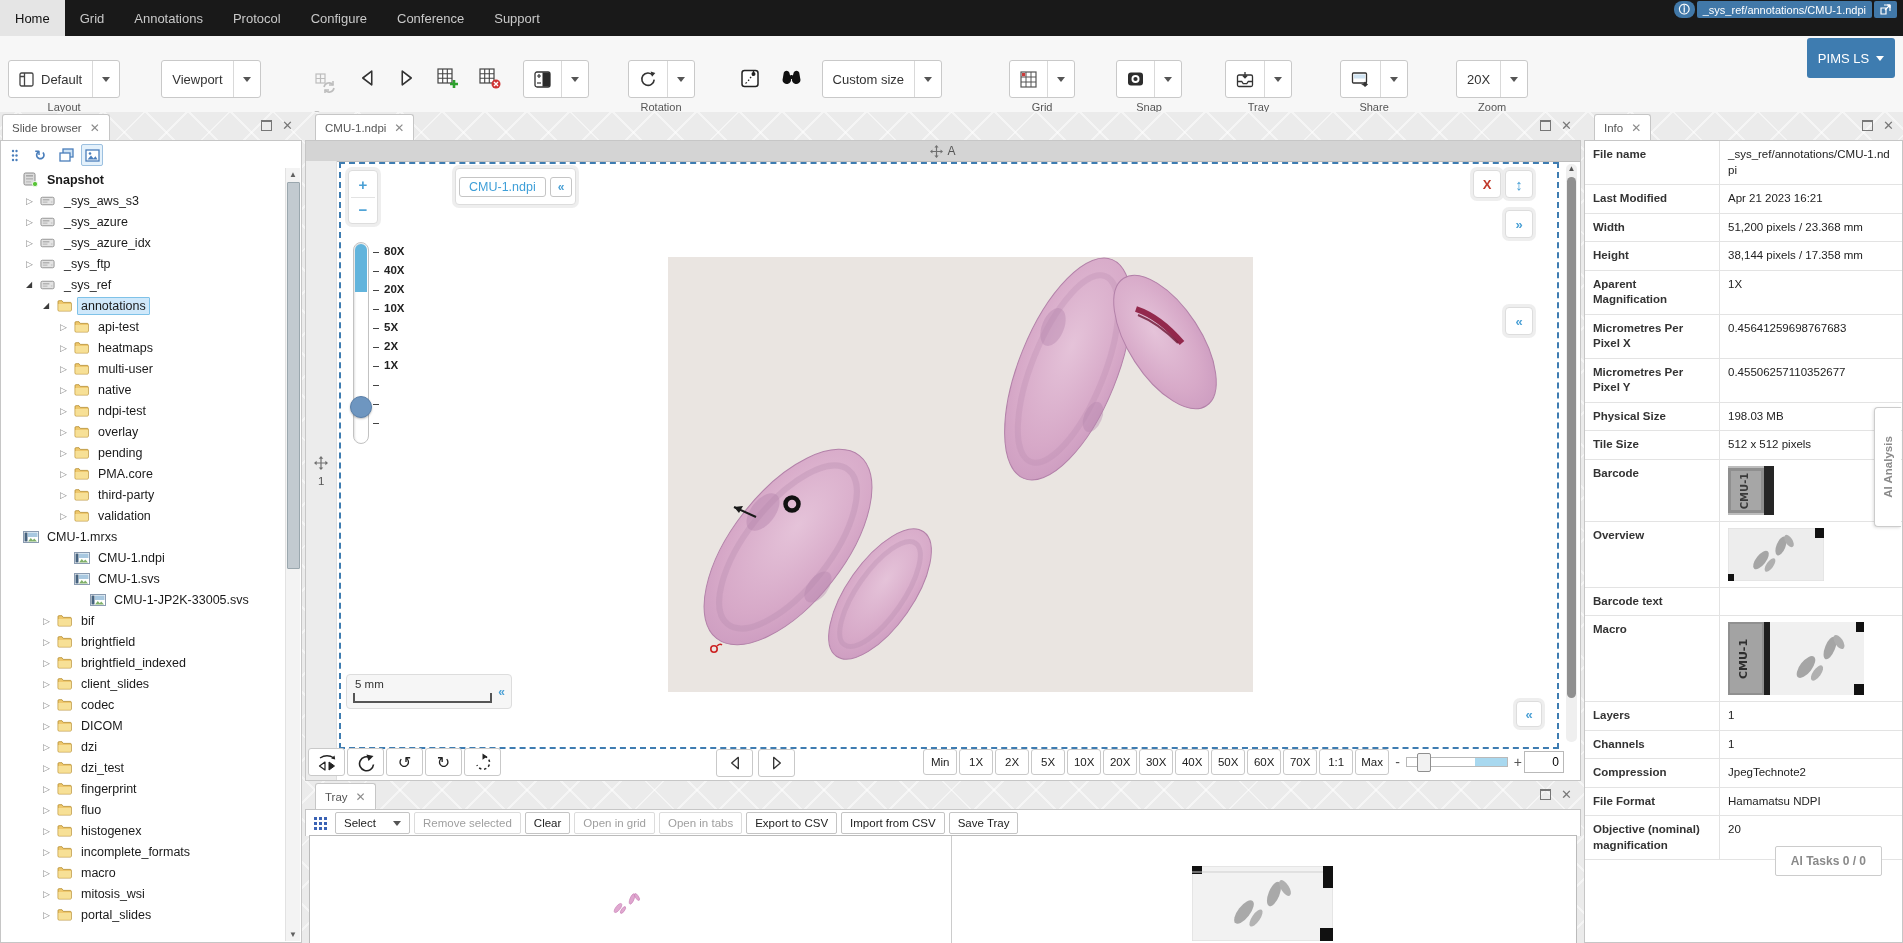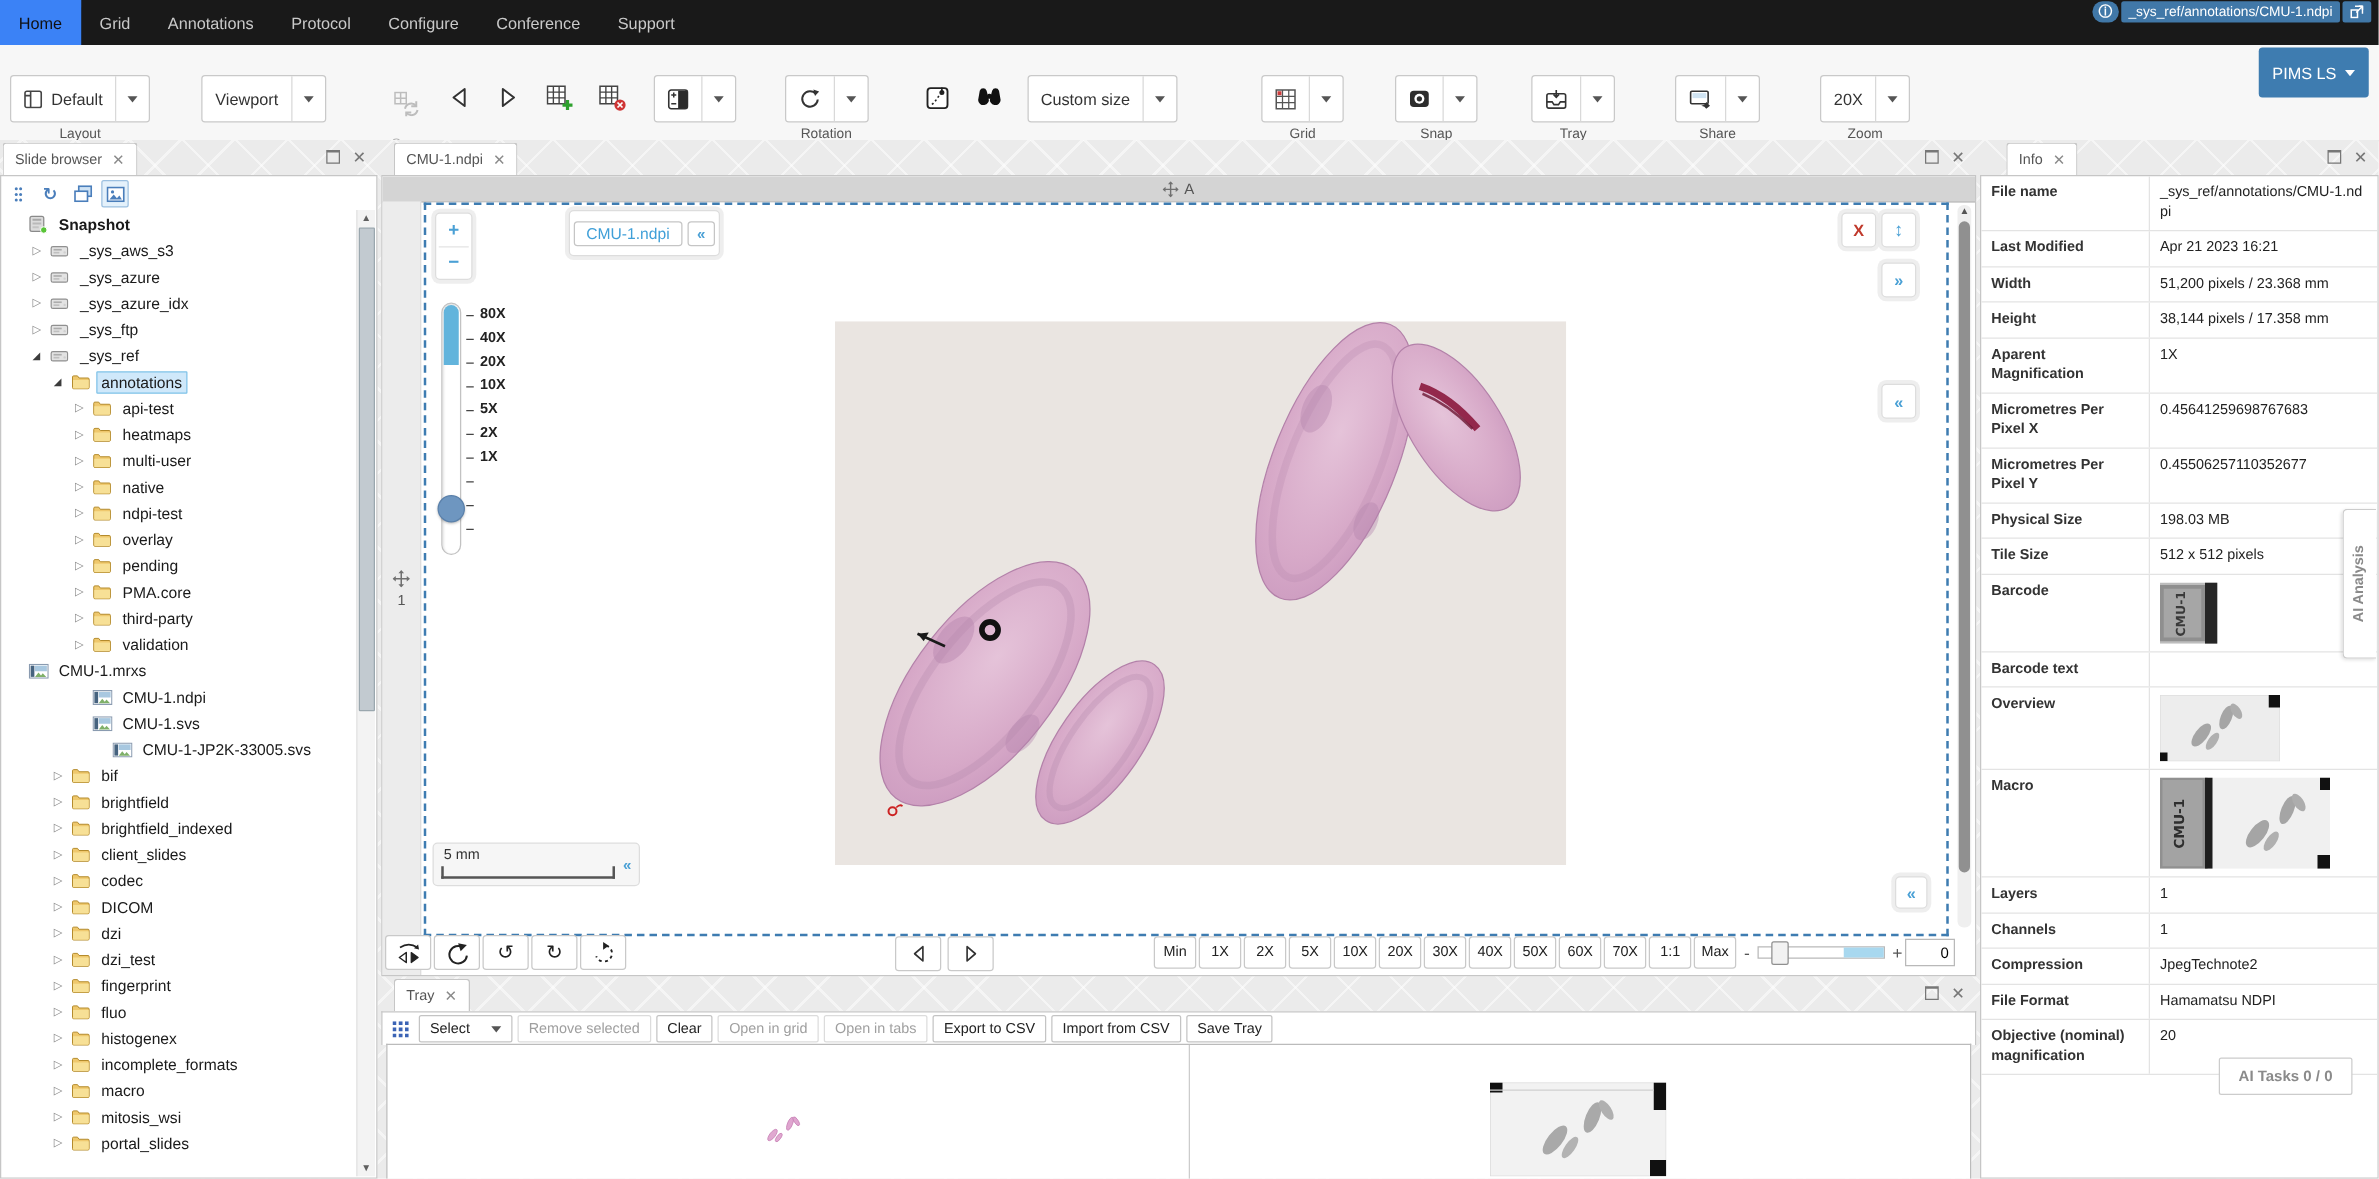--- a/index.html
+++ b/index.html
@@ -1,21 +1,21 @@
 <!DOCTYPE html>
 <html><head>
 <meta charset="utf-8">
 <style>
   html,body{margin:0;padding:0;overflow:hidden;}
   body{width:1903px;height:943px;position:relative;font-family:"Liberation Sans","DejaVu Sans",sans-serif;font-size:12px;color:#222;background:#fff;-webkit-font-smoothing:antialiased;}
   .abs{position:absolute;}
   
   #menubar{position:absolute;top:0;left:0;width:100%;height:36px;background:#191919;display:flex;align-items:stretch;}
   .menu-item{display:flex;align-items:center;padding:0 15px;color:#c9c9c9;font-size:13px;cursor:pointer;}
-  .menu-item.active{background:#3b82f6;color:#101010;box-shadow:0 6px 0 #000;}
+  .menu-item.active{background:#e5e5e5;color:#101010;box-shadow:0 6px 0 #000;}
   #path-badge{position:absolute;right:6px;top:1px;display:flex;gap:2px;height:17px;}
   #path-badge .badge-box{background:#4178a8;color:#fff;font-size:11px;display:flex;align-items:center;padding:0 6px;border-radius:2px;}
   
   #toolbar{position:absolute;top:36px;left:0;width:100%;height:76px;background:#f7f7f7;border-bottom:1px solid #d6d6d6;}
   #toolbar-row{position:absolute;top:24px;left:8px;display:flex;align-items:flex-start;}
   .tb-group{display:flex;flex-direction:column;align-items:center;}
   .tb-label{font-size:11px;color:#555;margin-top:3px;}
   .tb-label.dis{color:#b0b0b0;}
   .two-btn{display:inline-flex;align-items:center;background:#fff;border:1px solid #c9c9c9;border-radius:3px;height:36px;cursor:pointer;}
   .two-btn .seg{padding:0 10px;height:100%;display:flex;align-items:center;gap:7px;font-size:13px;color:#333;}
@@ -991,21 +991,21 @@
 
       <div id="vwscroll">
         <span class="sarrow">▲</span>
         <span class="sthumb"></span>
       </div>
     </div>
   </div>
 
   <div id="info" class="panel">
     <div class="pstrip">
-      <div class="ptab" style="left:21px;">
+      <div class="ptab" style="left:10px;">
         <span>Info</span>
         <span class="tab-x">✕</span>
       </div>
       <div class="pctrl">
         <span class="pc-restore"></span>
         <span class="pc-close">✕</span>
       </div>
     </div>
     <div class="pbody" style="overflow:hidden;">
       <div id="info-rows">
@@ -1047,36 +1047,36 @@
           </div>
           <div class="irow">
             <div class="ilabel">Barcode</div>
             <div class="ival"><span><svg width="46" height="49" viewBox="0 0 46 49">
                   <rect width="46" height="49" fill="#bdbdbd"></rect>
                   <rect x="0" y="2" width="36" height="45" fill="#8f8f8f"></rect>
                   <rect x="36" y="0" width="10" height="49" fill="#262626"></rect>
                   <rect x="3" y="5" width="30" height="39" fill="#a6a6a6"></rect>
                   <text transform="translate(20 25) rotate(-90)" text-anchor="middle" font-size="10" font-weight="bold" fill="#3a3a3a" font-family="DejaVu Sans">CMU-1</text>
                 </svg></span></div>
-          </div>
-          <div class="irow">
-            <div class="ilabel">Barcode text</div>
-            <div class="ival"></div>
           </div>
           <div class="irow">
             <div class="ilabel">Overview</div>
             <div class="ival"><span><svg width="96" height="53" viewBox="0 0 96 53">
                   <rect width="96" height="53" fill="#ededed" stroke="#dcdcdc"></rect>
                   <rect x="87" y="0" width="9" height="10" fill="#111"></rect>
                   <rect x="0" y="46" width="6" height="7" fill="#111"></rect>
                   <ellipse cx="33" cy="32" rx="5" ry="11" transform="rotate(38 33 32)" fill="#a5a5a5"></ellipse>
                   <ellipse cx="42" cy="37" rx="3.5" ry="8" transform="rotate(35 42 37)" fill="#b0b0b0"></ellipse>
                   <ellipse cx="53" cy="18" rx="4.5" ry="10" transform="rotate(22 53 18)" fill="#a5a5a5"></ellipse>
                   <ellipse cx="61" cy="13" rx="3.5" ry="7" transform="rotate(-33 61 13)" fill="#adadad"></ellipse>
                 </svg></span></div>
+          </div>
+          <div class="irow">
+            <div class="ilabel">Barcode text</div>
+            <div class="ival"></div>
           </div>
           <div class="irow">
             <div class="ilabel">Macro</div>
             <div class="ival"><span><svg width="136" height="73" viewBox="0 0 136 73">
                   <rect width="136" height="73" fill="#f0f0f0"></rect>
                   <rect x="0" y="0" width="38" height="73" fill="#909090"></rect>
                   <rect x="36" y="0" width="6" height="73" fill="#1e1e1e"></rect>
                   <rect x="2" y="2" width="32" height="69" fill="#a3a3a3"></rect>
                   <text transform="translate(19 37) rotate(-90)" text-anchor="middle" font-size="11" font-weight="bold" fill="#2e2e2e" font-family="DejaVu Sans">CMU-1</text>
                   <rect x="128" y="0" width="8" height="10" fill="#111"></rect>

